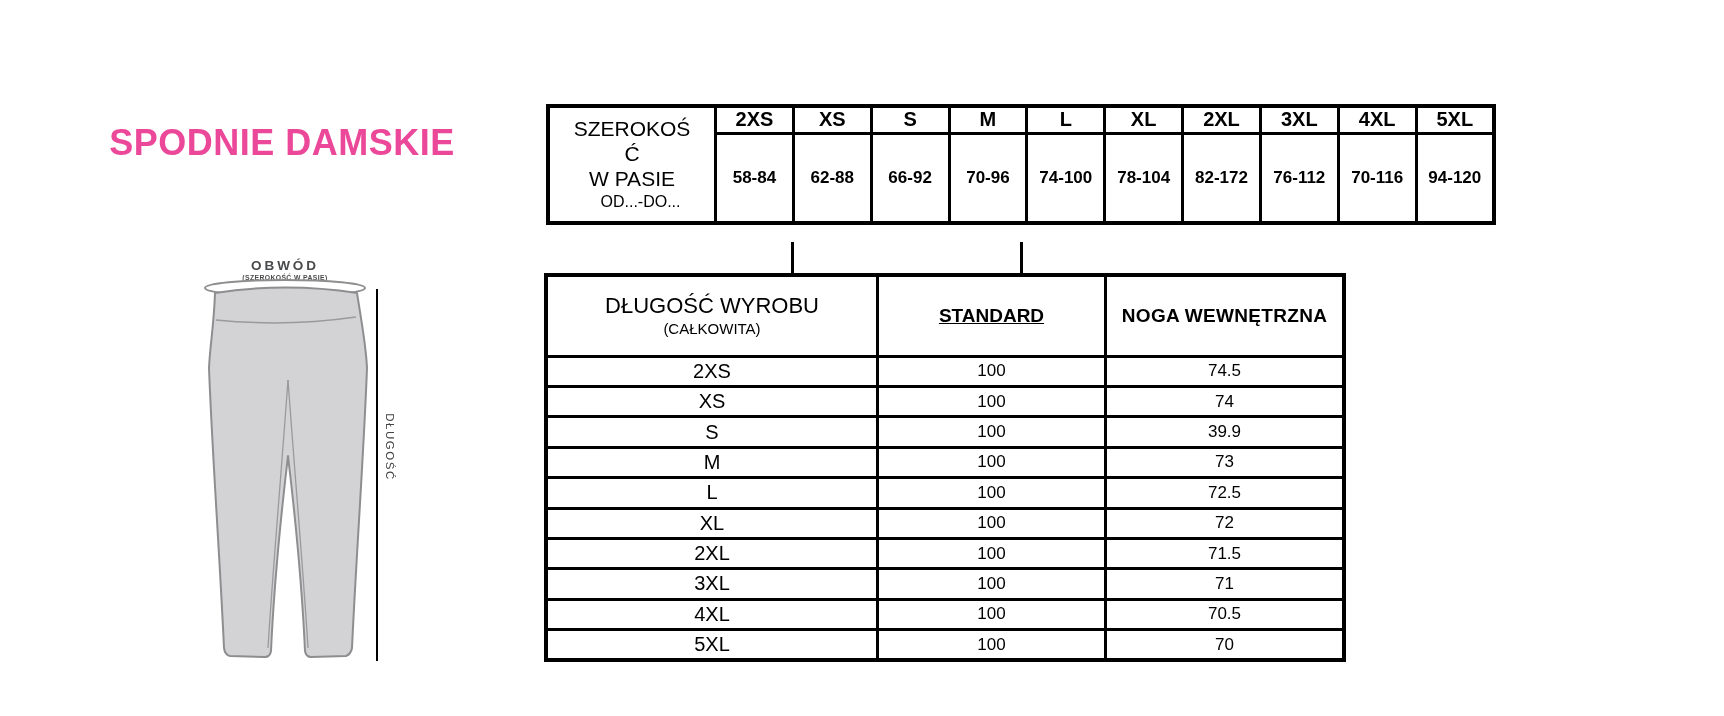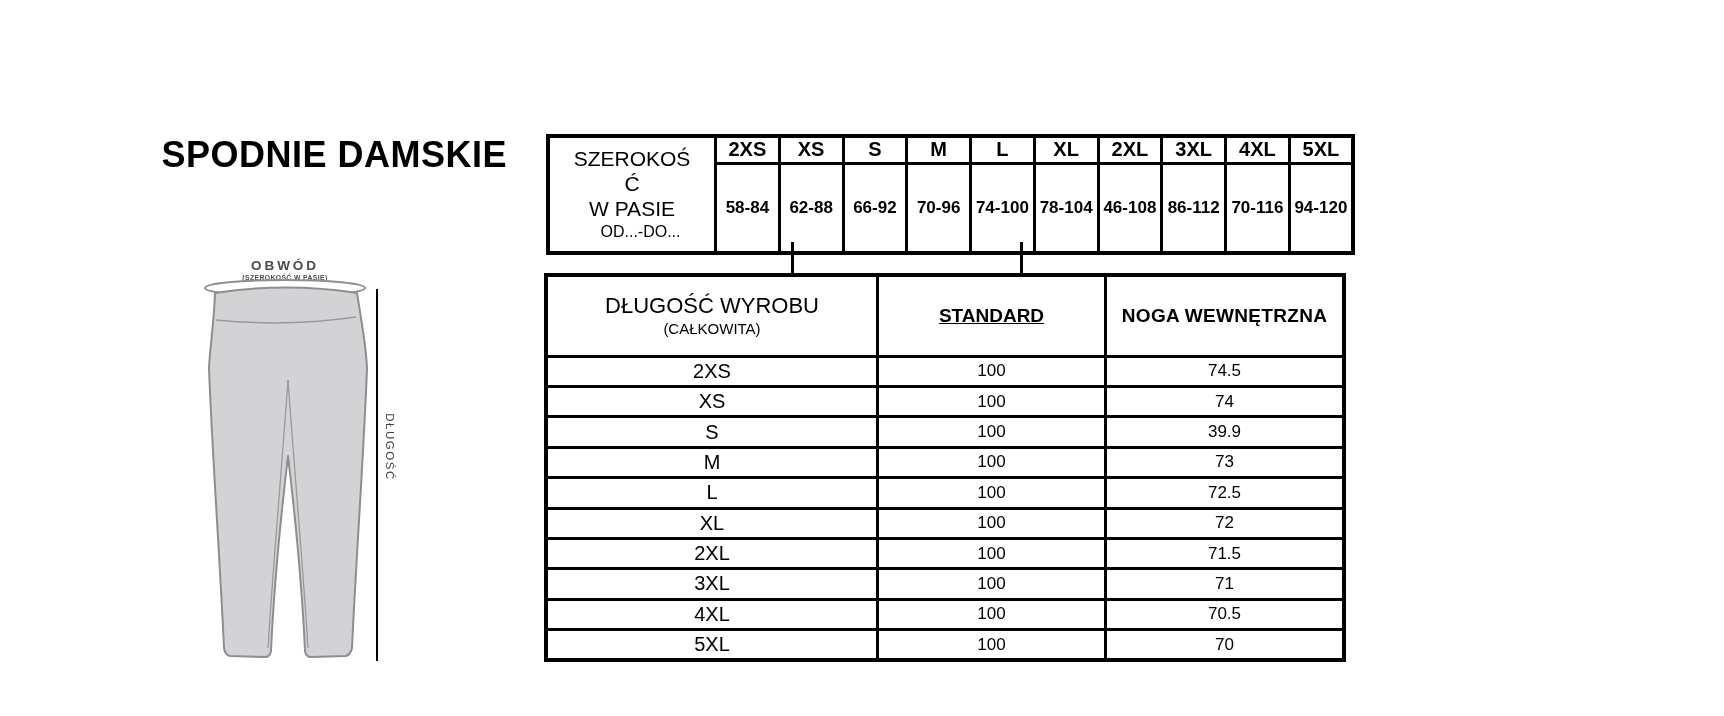--- a/index.html
+++ b/index.html
@@ -5,38 +5,38 @@
   html,body { margin:0; padding:0; }
   body {
     width:1724px; height:716px; position:relative; background:#ffffff;
     font-family:"Liberation Sans", sans-serif; color:#000;
     overflow:hidden;
   }
 
   
   #title {
     position:absolute; left:57px; top:118px; width:450px;
-    text-align:right; font-size:36px; font-weight:bold; line-height:50px;
-    letter-spacing:0.5px; color:#000000;margin-top:12px;
+    text-align:center; font-size:36px; font-weight:bold; line-height:50px;
+    letter-spacing:0.5px; color:#ec4899;
   }
 
   
   #diagram { position:absolute; left:150px; top:230px; width:260px; height:440px; }
 
   
   table.sheet {
     position:absolute; border-collapse:collapse; table-layout:fixed;
     background:#fff; border:4px solid #000;
   }
   table.sheet td, table.sheet th {
     border:3px solid #000; text-align:center; vertical-align:middle;
     padding:0; overflow:hidden; white-space:nowrap;
   }
 
-  #waist-table { left:546px; top:134px; width:809px; height:121px; }
+  #waist-table { left:546px; top:104px; width:950px; height:121px; }
   #waist-table .waist-head-cell { width:164px; font-weight:normal; }
   #waist-table .waist-head-cell .hl { font-size:21px; line-height:25px; }
   #waist-table .waist-head-cell .hl-small { font-size:16px; line-height:22px;margin-left:17px; }
   #waist-table .size-head { font-size:20px; font-weight:bold; }
   #waist-table tr.sizes-row { height:27px; }
   #waist-table tr.ranges-row { height:90px; }
   #waist-table .range-cell { font-size:17px; font-weight:bold; }
 
   #length-table { left:544px; top:273px; width:788px; height:389px; }
   #length-table tr.len-head-row { height:80px; }
@@ -112,22 +112,22 @@
         <th class="size-head">5XL</th>
       </tr>
     <tr class="ranges-row">
 
     <td class="range-cell">58-84</td>
         <td class="range-cell">62-88</td>
         <td class="range-cell">66-92</td>
         <td class="range-cell">70-96</td>
         <td class="range-cell">74-100</td>
         <td class="range-cell">78-104</td>
-        <td class="range-cell">46-108</td>
-        <td class="range-cell">86-112</td>
+        <td class="range-cell">82-172</td>
+        <td class="range-cell">76-112</td>
         <td class="range-cell">70-116</td>
         <td class="range-cell">94-120</td>
       </tr>
   </tbody>
 </table>
 
 <div class="connector" id="connector-1"></div>
 <div class="connector" id="connector-2"></div>
 
 <table id="length-table" class="sheet">

